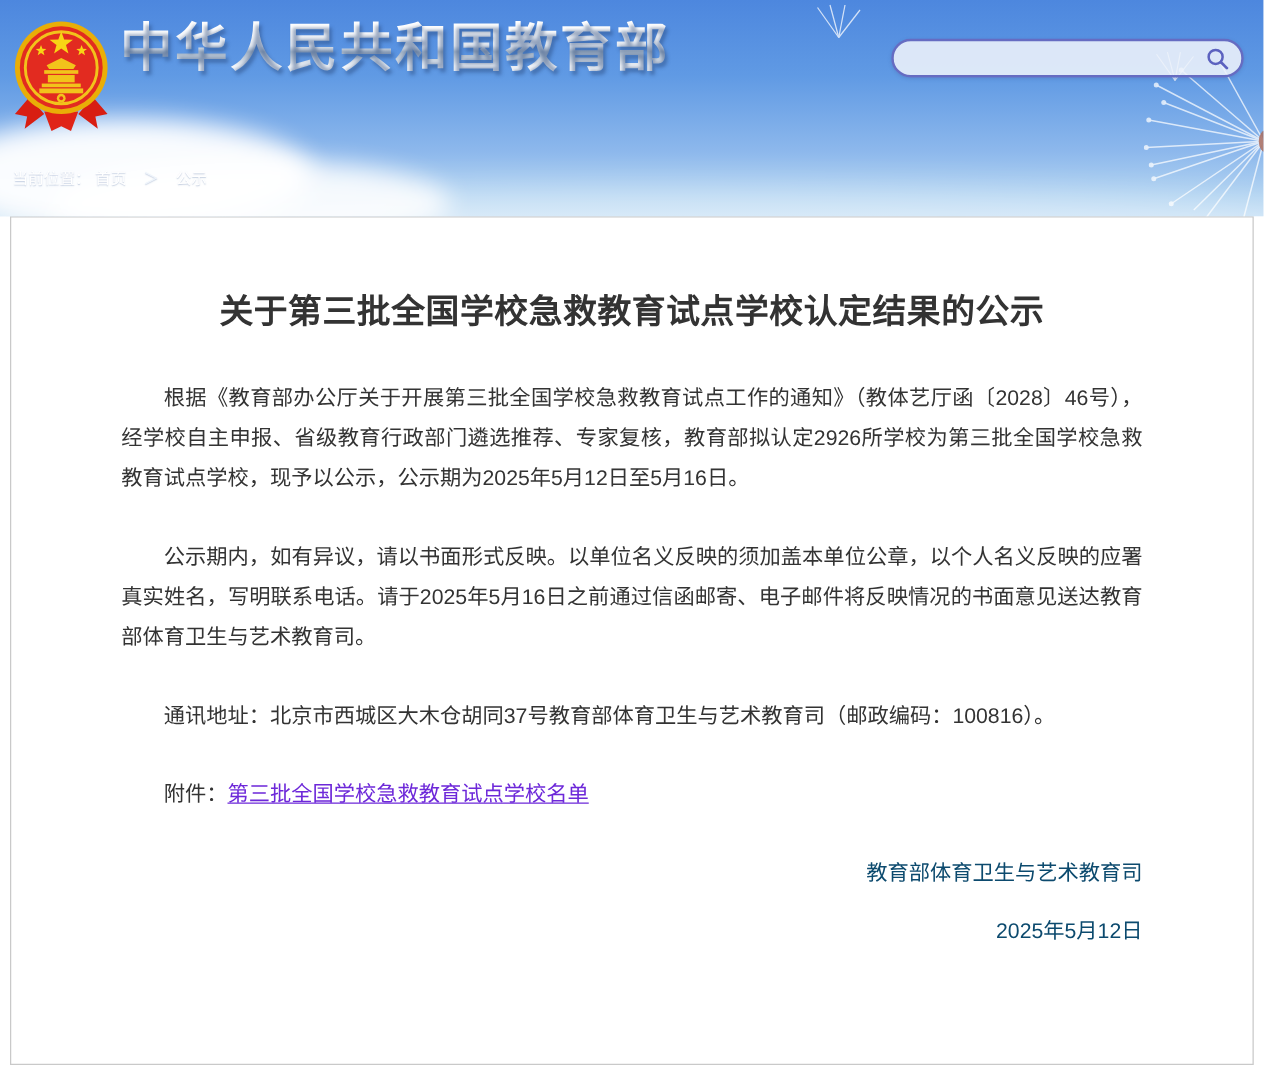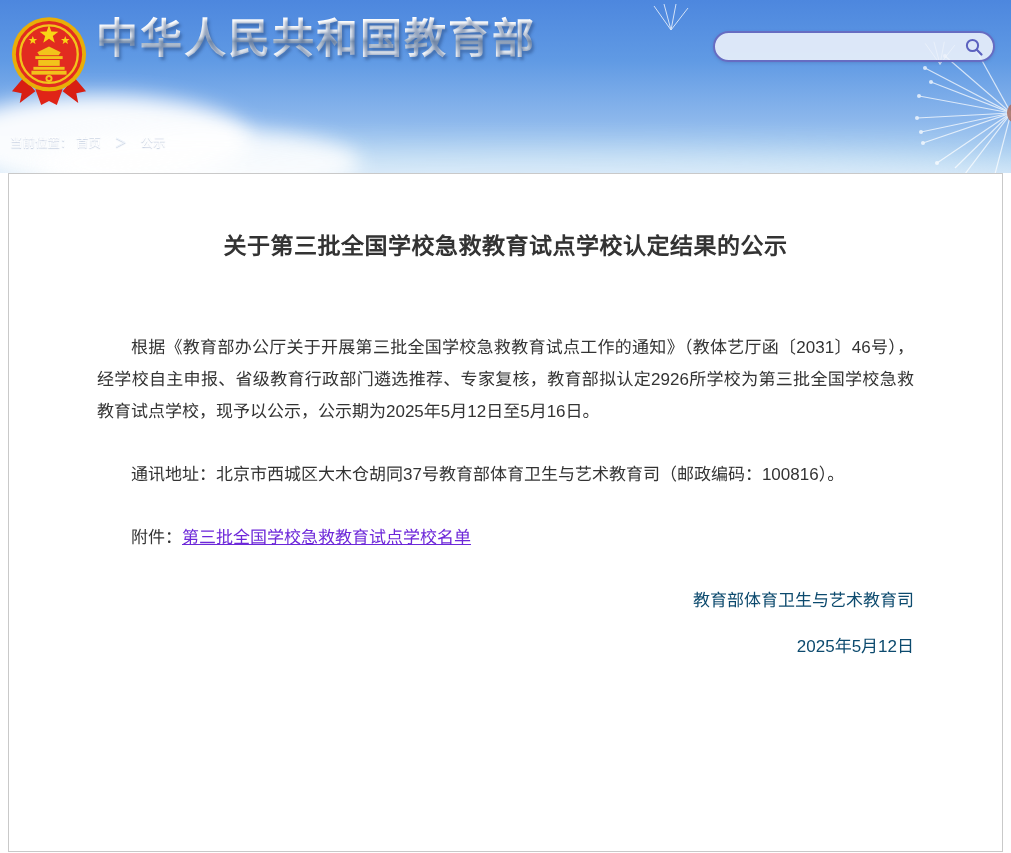--- a/index.html
+++ b/index.html
@@ -89,24 +89,24 @@
   
   .content-box {
     margin: 0 8px;
     background: #ffffff;
     border: 1px solid #c9c9c9;
     min-height: 679px;
     padding: 53px 88px 30px 88px;
   }
   .article-title {
     text-align: center;
-    font-size: 23px;
+    font-size: 27px;
     font-weight: bold;
     color: #333333;
-    margin-bottom: 71px;
+    margin-bottom: 37px;
     letter-spacing: 0.5px;
   }
   .para {
     font-size: 17px;
     line-height: 32px;
     color: #333333;
     text-indent: 2em;
     margin-bottom: 31px;
     text-align: justify;
   }
@@ -222,22 +222,23 @@
       <a>首页</a>
       <span class="sep">＞</span>
       <a>公示</a>
     </div>
   </div>
 
   <div class="content-box">
 
     <h1 class="article-title">关于第三批全国学校急救教育试点学校认定结果的公示</h1>
 
-    <p class="para">根据《教育部办公厅关于开展第三批全国学校急救教育试点工作的通知》（教体艺厅函〔2031〕46号），经学校自主申报、省级教育行政部门遴选推荐、专家复核，教育部拟认定2926所学校为第三批全国学校急救教育试点学校，现予以公示，公示期为2025年5月12日至5月16日。</p>
-
+    <p class="para">根据《教育部办公厅关于开展第三批全国学校急救教育试点工作的通知》（教体艺厅函〔2028〕46号），经学校自主申报、省级教育行政部门遴选推荐、专家复核，教育部拟认定2926所学校为第三批全国学校急救教育试点学校，现予以公示，公示期为2025年5月12日至5月16日。</p>
+
+    <p class="para">公示期内，如有异议，请以书面形式反映。以单位名义反映的须加盖本单位公章，以个人名义反映的应署真实姓名，写明联系电话。请于2025年5月16日之前通过信函邮寄、电子邮件将反映情况的书面意见送达教育部体育卫生与艺术教育司。</p>
 
     <p class="para">通讯地址：北京市西城区大木仓胡同37号教育部体育卫生与艺术教育司（邮政编码：100816）。</p>
 
 
     <p class="para"><span>附件：</span><a class="attachment-link">第三批全国学校急救教育试点学校名单</a></p>
 
     <div class="sig-block">
       <div class="sig-name">教育部体育卫生与艺术教育司</div>
       <div class="sig-date">2025年5月12日</div>
     </div>

